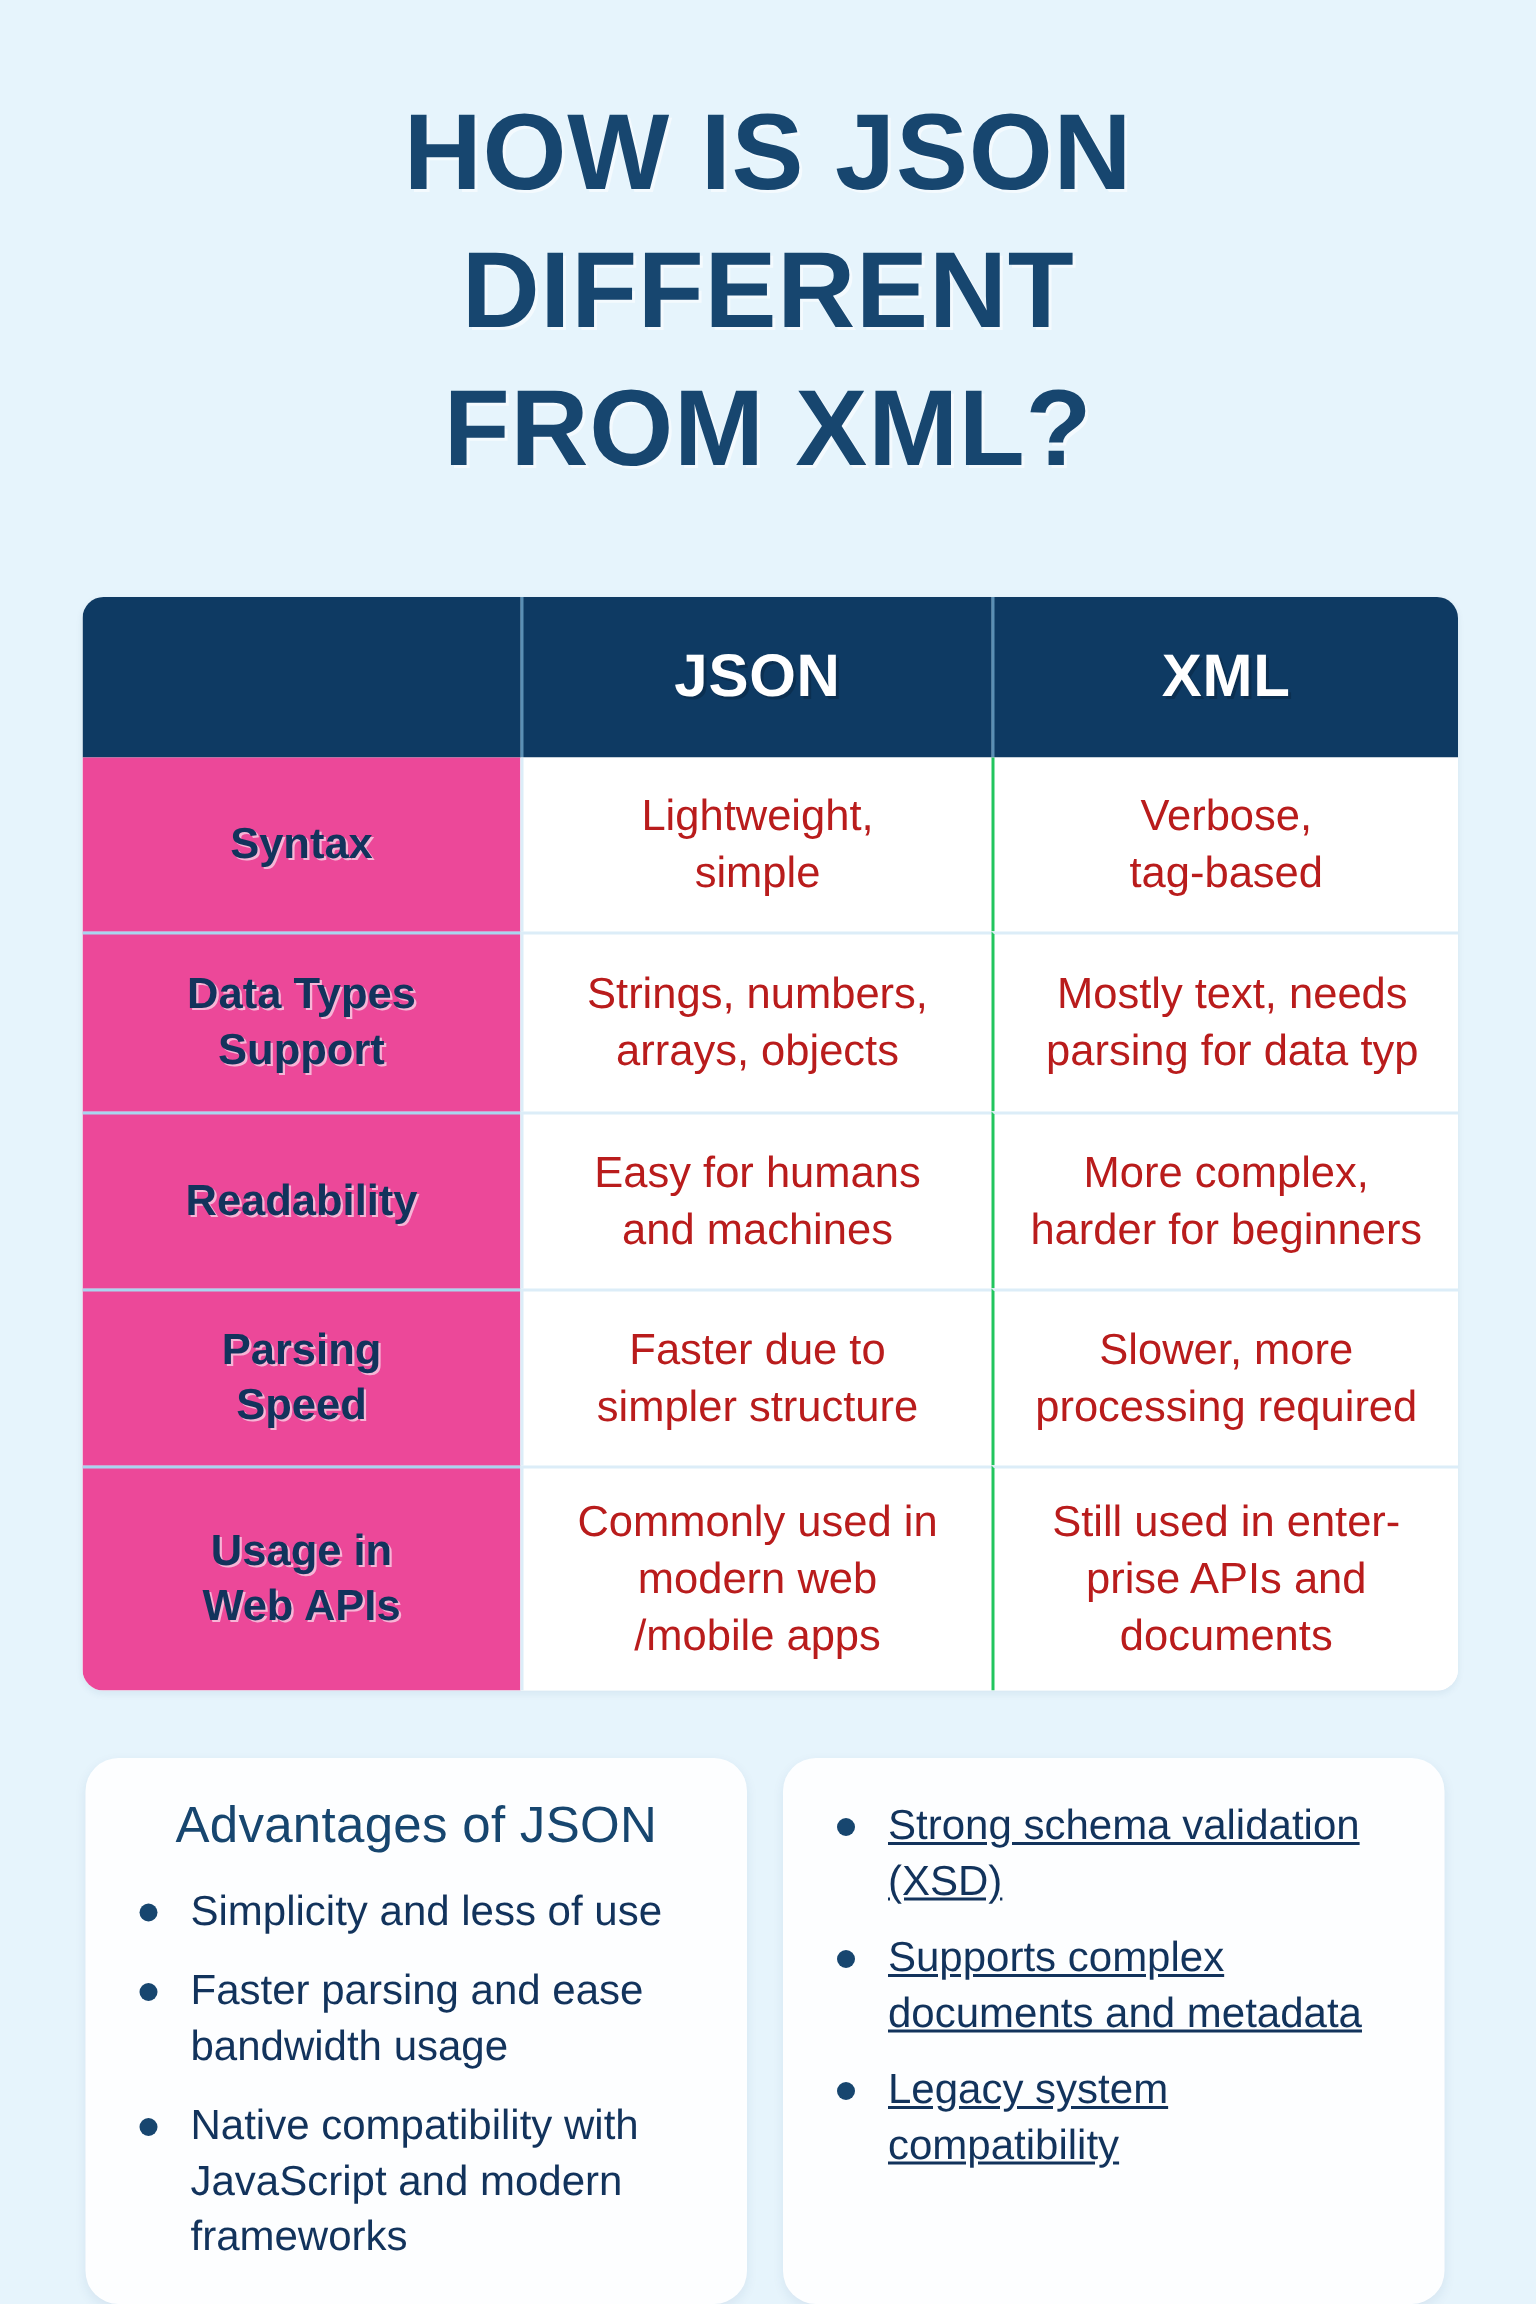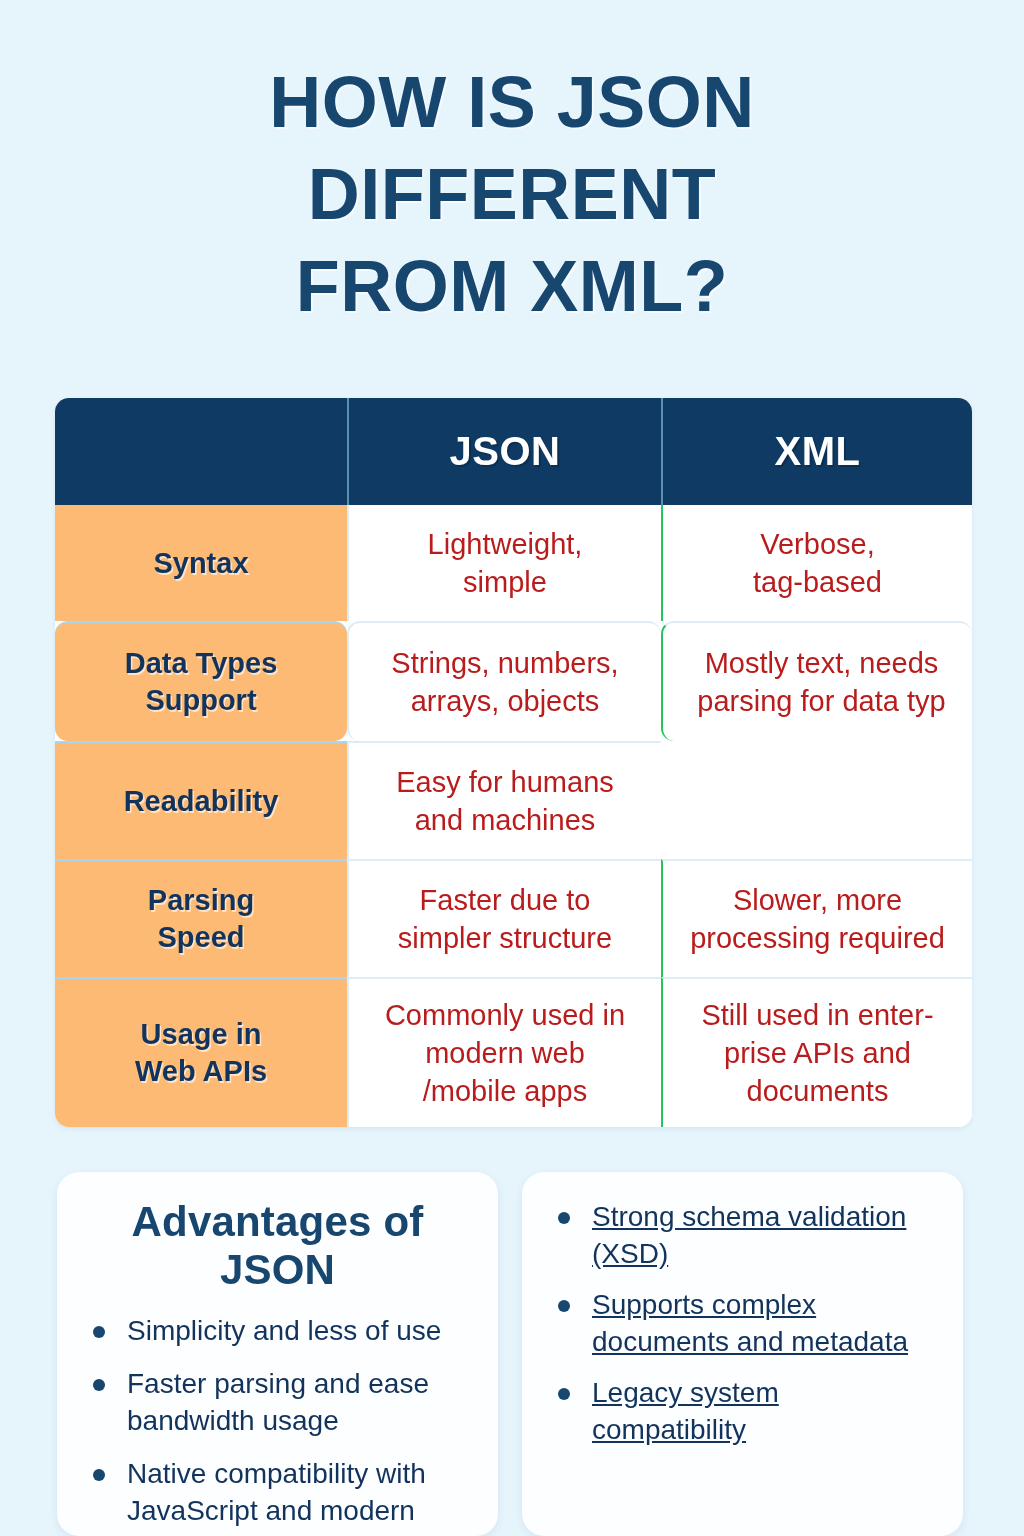--- a/index.html
+++ b/index.html
@@ -67,21 +67,21 @@
     font-size: 40px;
     font-weight: 700;
     letter-spacing: 0.5px;
     text-shadow: 2px 2px 0 rgba(0,0,0,0.18);
   }
   .thead .c-json { border-left: 2px solid #5b8fb4; }
   .thead .c-xml  { border-left: 2px solid #5b8fb4; }
 
   
   .tbody-row .c-label {
-    background: #fdba74;
+    background: #ec4899;
     font-size: 29px;
     font-weight: 700;
     line-height: 37px;
     color: #12335c;
     text-shadow: 1.5px 1.5px 0 rgba(255,255,255,0.6);
   }
   .tbody-row .c-json,
   .tbody-row .c-xml {
     background: #ffffff;
     font-size: 29px;
@@ -89,21 +89,21 @@
     color: #b91c1c;
     font-weight: 400;
   }
   .tbody-row .c-json { border-left: 2px solid #dcedf8; }
   .tbody-row .c-xml  { border-left: 2px solid #22c55e; }
   .tbody-row + .tbody-row .c-label { border-top: 2px solid #a9d5ef; }
   .tbody-row + .tbody-row .c-json,
   .tbody-row + .tbody-row .c-xml { border-top: 2px solid #dcedf8; }
 
   .r-h1 .tcell { height: 116px; }
-  .r-h2 .tcell { height: 120px; border-radius: 13px; }
+  .r-h2 .tcell { height: 120px; }
   .r-h3 .tcell { height: 118px; }
   .r-h4 .tcell { height: 118px; }
   .r-h5 .tcell { height: 150px; }
 
   
   .clip-cell {
     overflow: hidden;
     white-space: nowrap;
   }
   .clip-cell .clip-inner {
@@ -123,22 +123,22 @@
     border-radius: 22px;
     box-sizing: border-box;
     padding: 26px 20px 0 20px;
     box-shadow: 0 3px 8px rgba(20,70,120,0.08);
   }
   .card-left  { left: 57px; }
   .card-right { left: 522px; }
 
   .card-title {
     text-align: center;
-    font-size: 42px;
-    font-weight: 700;
+    font-size: 34px;
+    font-weight: 400;
     color: #17466f;
     letter-spacing: 0.2px;
     margin-bottom: 18px;
     text-shadow: 1.5px 1.5px 0 rgba(255,255,255,0.6);
   }
   .bullets {
     list-style: none;
     margin: 0;
     padding: 0 6px 0 14px;
   }
@@ -188,20 +188,21 @@
     <div class="tcell c-label">Data Types<br>Support</div>
     <div class="tcell c-json">Strings, numbers,<br>arrays, objects</div>
     <div class="tcell c-xml clip-cell">
       <span class="clip-inner">Mostly text, needs<br>parsing for data typ</span>
     </div>
   </div>
 
   <div class="trow tbody-row r-h3">
     <div class="tcell c-label">Readability</div>
     <div class="tcell c-json">Easy for humans<br>and machines</div>
+    <div class="tcell c-xml">More complex,<br>harder for beginners</div>
   </div>
 
   <div class="trow tbody-row r-h4">
     <div class="tcell c-label">Parsing<br>Speed</div>
     <div class="tcell c-json">Faster due to<br>simpler structure</div>
     <div class="tcell c-xml">Slower, more<br>processing required</div>
   </div>
 
   <div class="trow tbody-row r-h5">
     <div class="tcell c-label">Usage in<br>Web APIs</div>

